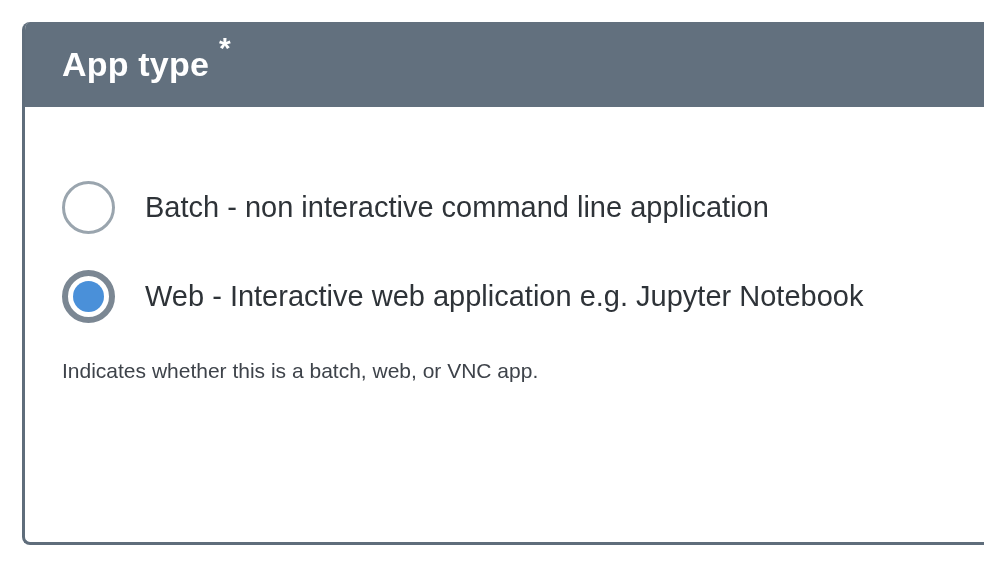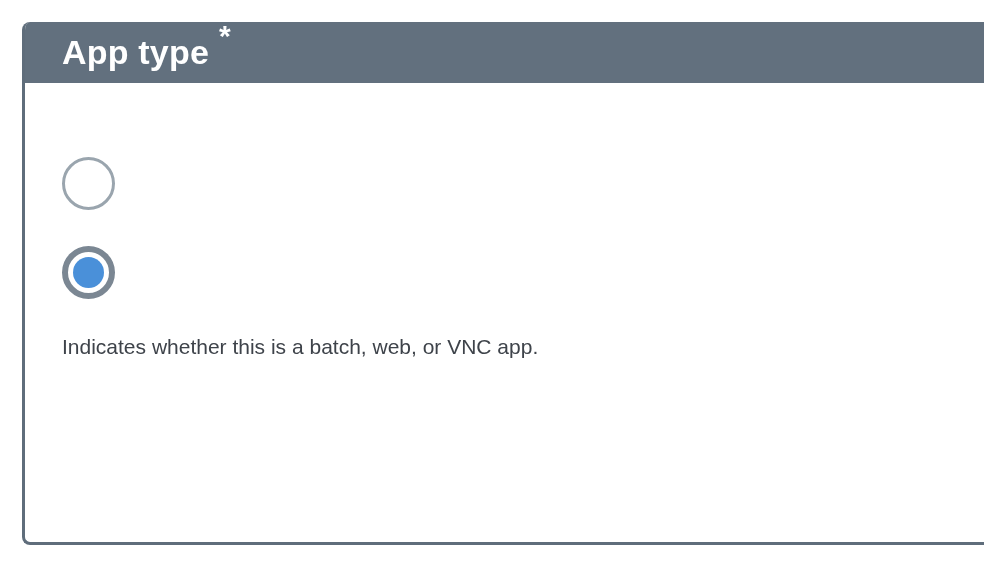--- a/index.html
+++ b/index.html
@@ -23,21 +23,21 @@
     left:22px;top:22px;
     width:962px;height:523px;
     border-left:3px solid var(--border);
     border-bottom:3px solid var(--border);
     border-radius:8px 0 0 8px;
     overflow:hidden;
     background:#ffffff;
   }
 
   .panel-header{
-    height:61px;
+    height:85px;
     background:var(--header-bg);
     color:var(--header-text);
     display:flex;
     align-items:center;
     padding-left:37px;
   }
   .panel-title{
     font-size:34px;
     font-weight:700;
     letter-spacing:0.2px;
@@ -103,26 +103,28 @@
       <span class="panel-title">App type</span>
       <span class="required-asterisk">*</span>
     </div>
 
     <div class="panel-body">
 
       <div class="radio-row">
         <span class="radio-circle">
           <span class="radio-dot"></span>
         </span>
+        <span class="radio-label">Batch - non interactive command line application</span>
       </div>
 
 
       <div class="radio-row selected">
         <span class="radio-circle">
           <span class="radio-dot"></span>
         </span>
+        <span class="radio-label">Web - Interactive web application e.g. Jupyter Notebook</span>
       </div>
 
       <div class="help-text">Indicates whether this is a batch, web, or VNC app.</div>
     </div>
 
   </section>
 </div>
 
 </body></html>

